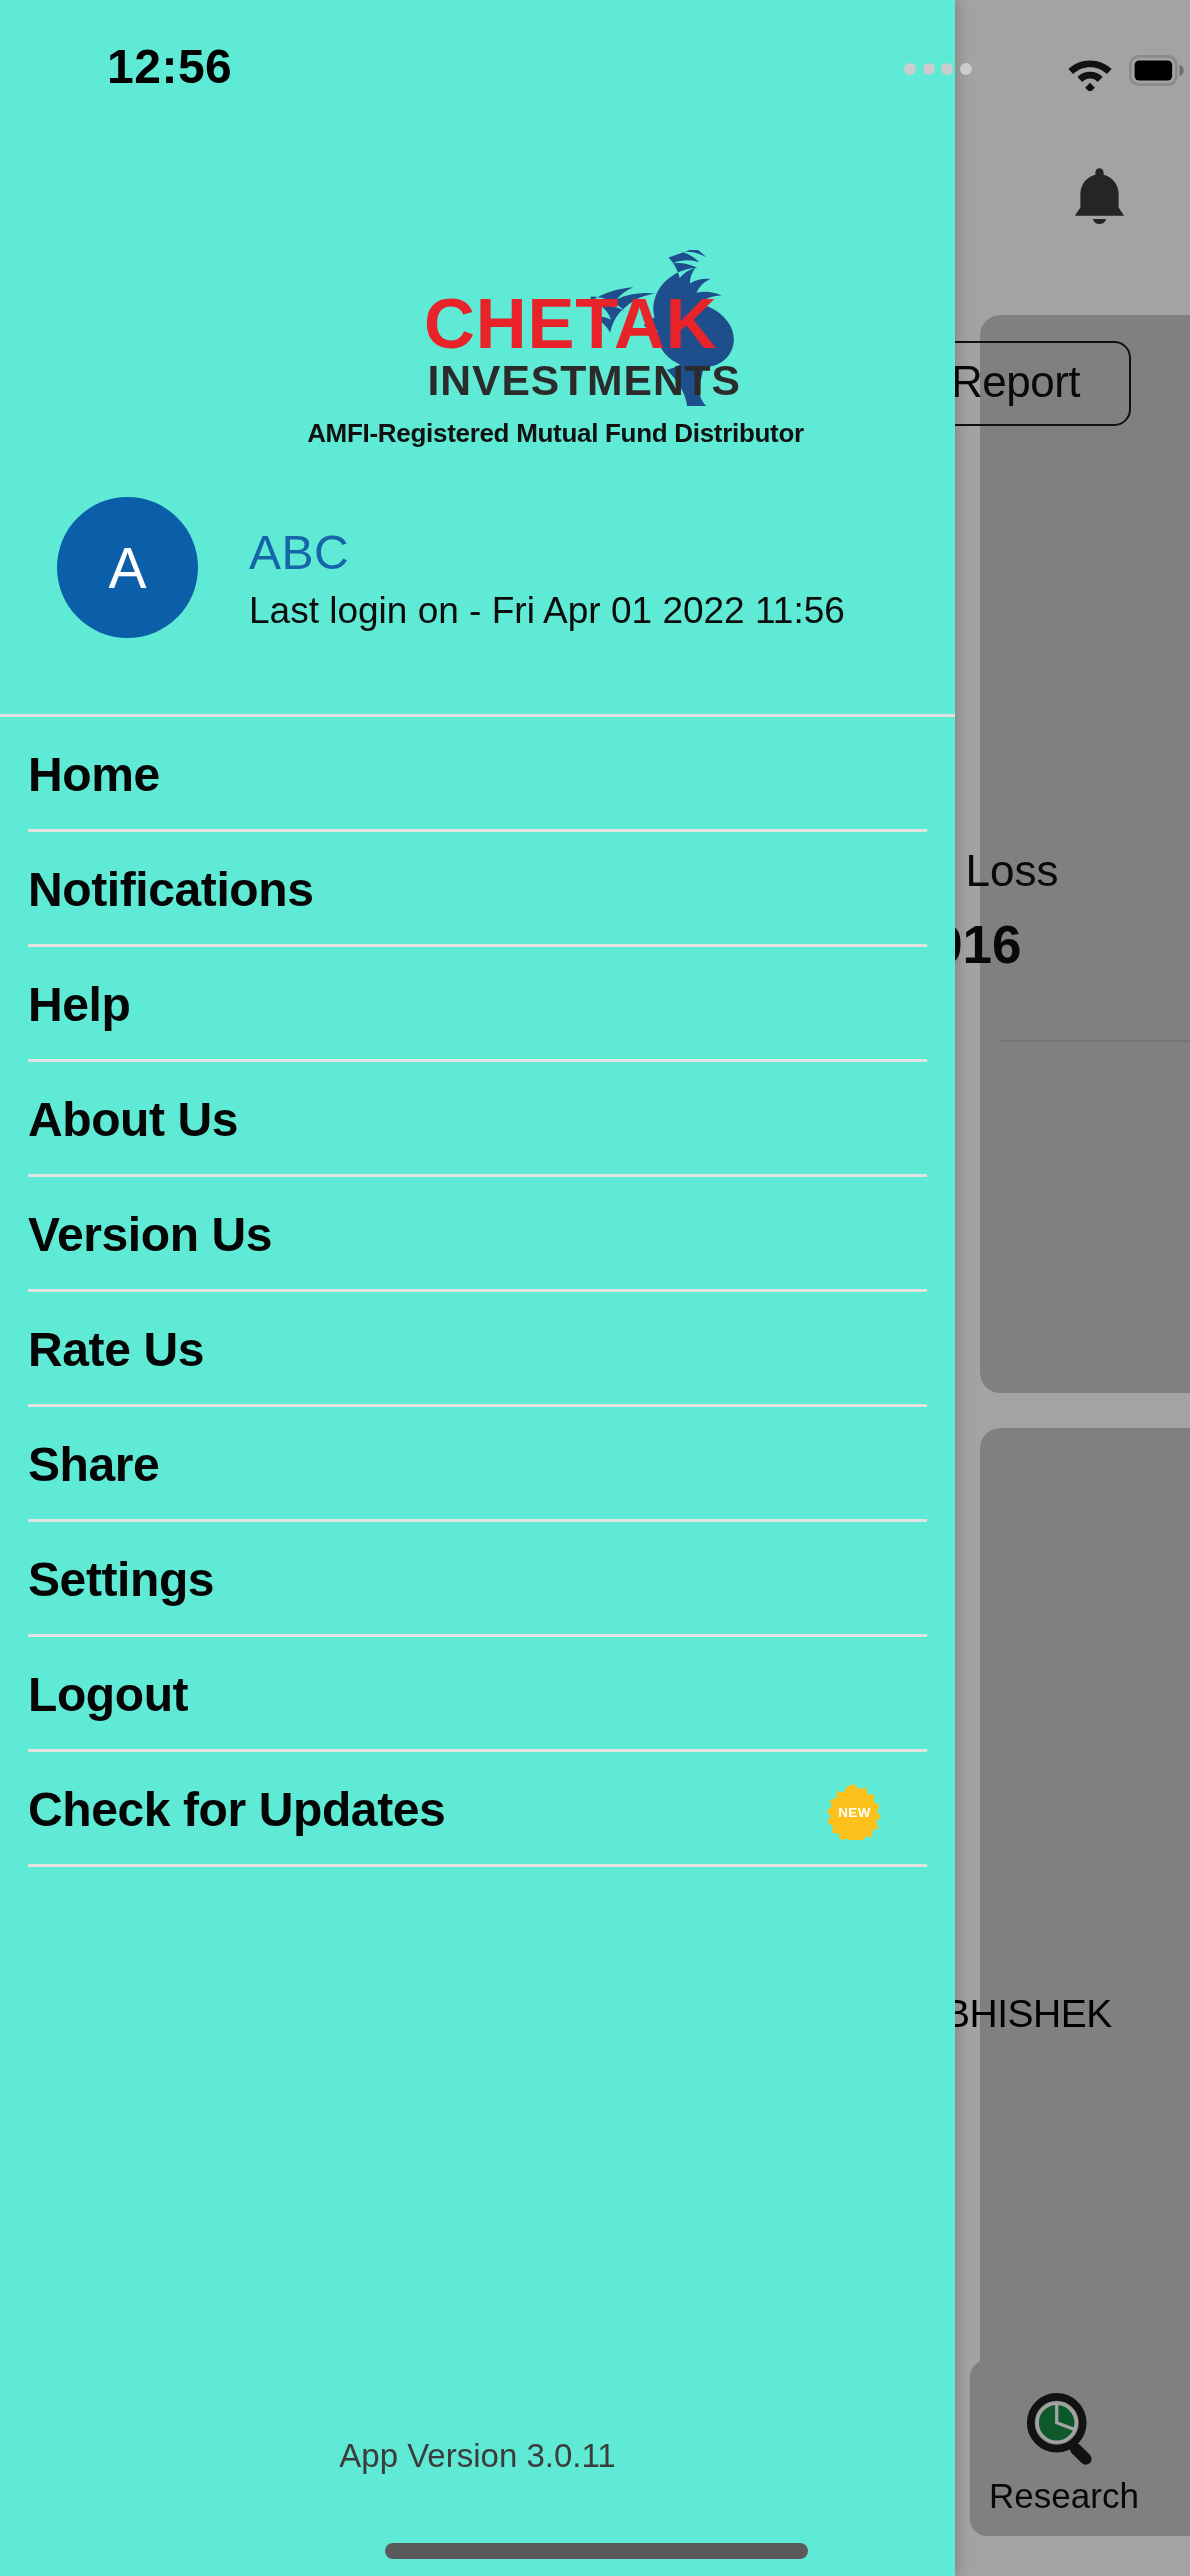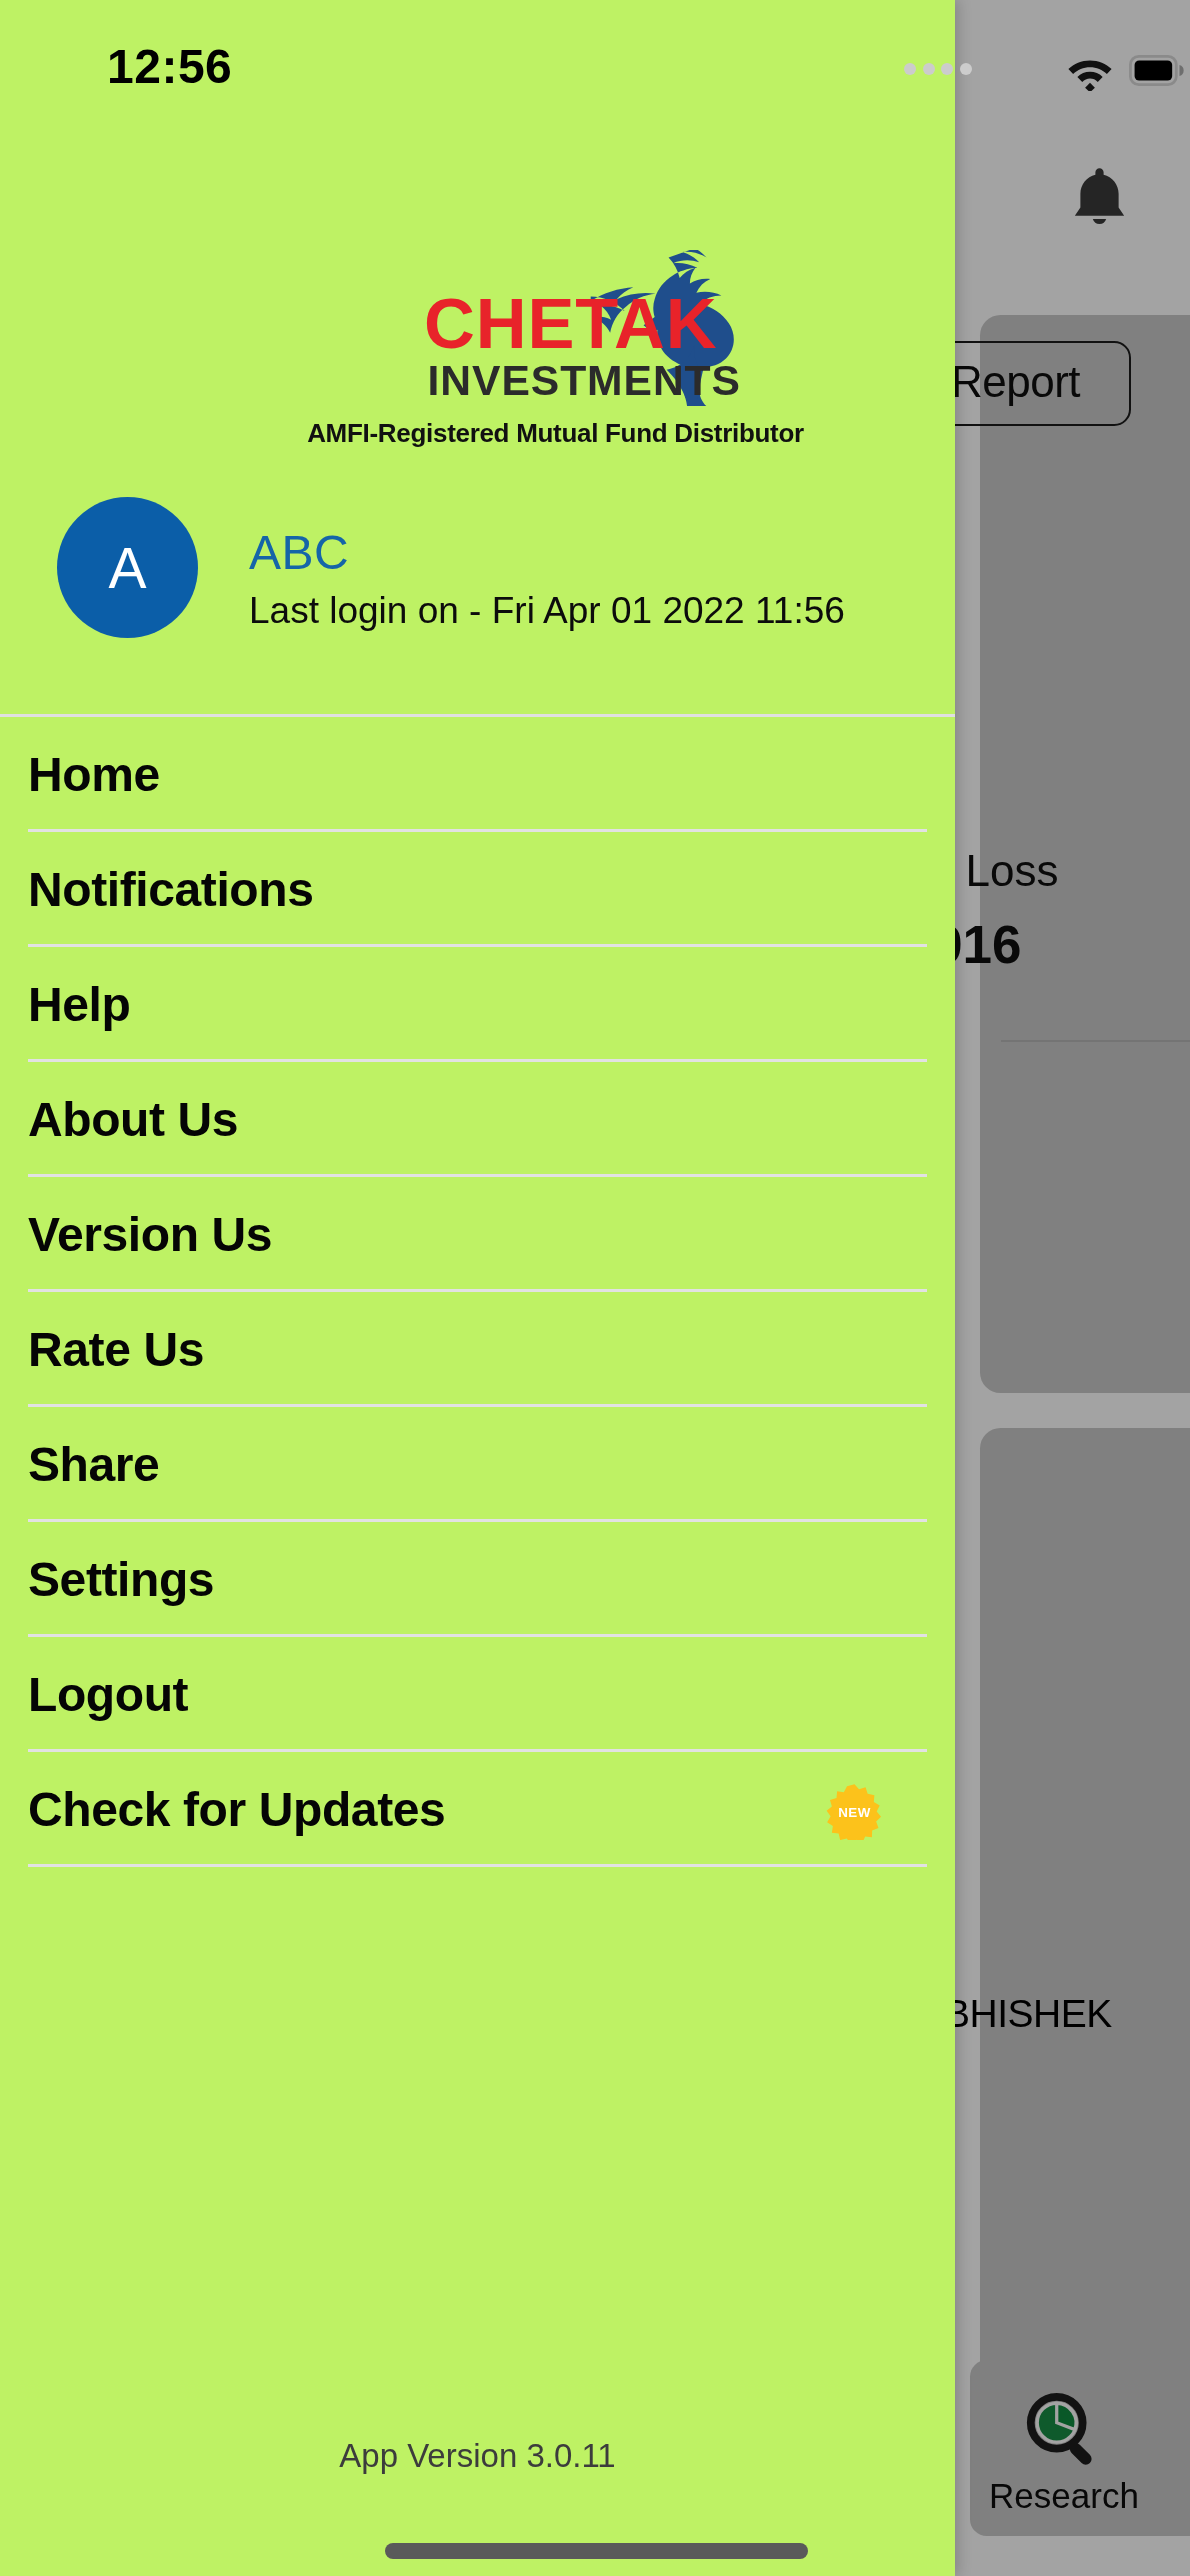--- a/index.html
+++ b/index.html
@@ -142,21 +142,21 @@
     text-align: right;
   }
 
   
   #drawer {
     position: absolute;
     left: 0;
     top: 0;
     width: 955px;
     height: 2576px;
-    background: #bef264;
+    background: #5eead4;
     box-shadow: 3.7px 0 13px rgba(0,0,0,0.18);
     z-index: 5;
   }
 
   
   #status-bar {
     position: absolute;
     left: 0;
     top: 0;
     width: 955px;

